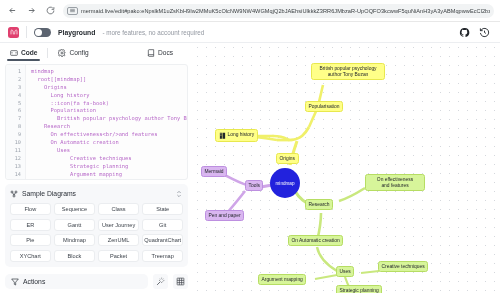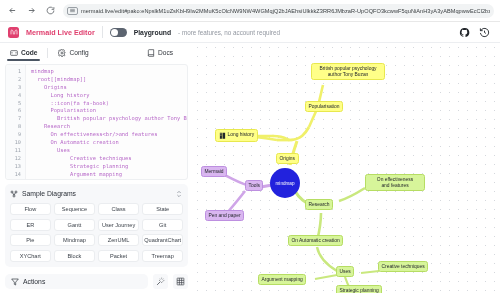--- a/index.html
+++ b/index.html
@@ -287,21 +287,20 @@
   </div>
 </div>
 
 <div id="app-header">
   <div id="logo-mark">
     <svg width="8" height="8" viewBox="0 0 24 24" fill="none" stroke="#fff" stroke-width="2.2" stroke-linecap="round">
         <path d="M3 18V9c0-3 3-4 4.5-2S10 11 10 18"></path>
         <path d="M21 18V9c0-3-3-4-4.5-2S14 11 14 18"></path>
       </svg>
   </div>
-  <div id="app-title">Mermaid Live Editor</div>
   <div class="hdr-sep"></div>
   <div id="playground-toggle"></div>
   <div id="playground-label">Playground</div>
   <div id="playground-sub">- more features, no account required</div>
   <div id="header-right">
     <svg class="hdr-icon" viewBox="0 0 24 24" fill="currentColor">
         <path d="M12 2A10 10 0 0 0 8.8 21.5c.5.1.7-.2.7-.5v-1.8c-2.8.6-3.4-1.3-3.4-1.3-.4-1.2-1.1-1.5-1.1-1.5-.9-.6.1-.6.1-.6 1 .1 1.5 1 1.5 1 .9 1.5 2.3 1.1 2.9.8.1-.7.3-1.1.6-1.4-2.2-.2-4.6-1.1-4.6-5 0-1.1.4-2 1-2.7-.1-.3-.4-1.3.1-2.7 0 0 .8-.3 2.7 1a9.4 9.4 0 0 1 5 0c1.9-1.3 2.7-1 2.7-1 .5 1.4.2 2.4.1 2.7.6.7 1 1.6 1 2.7 0 3.9-2.4 4.8-4.6 5 .4.3.7 1 .7 2v3c0 .3.2.6.7.5A10 10 0 0 0 12 2z"></path>
       </svg>
     <svg class="hdr-icon" viewBox="0 0 24 24" fill="none" stroke="currentColor" stroke-width="2">
         <path d="M3 3v5h5"></path>

